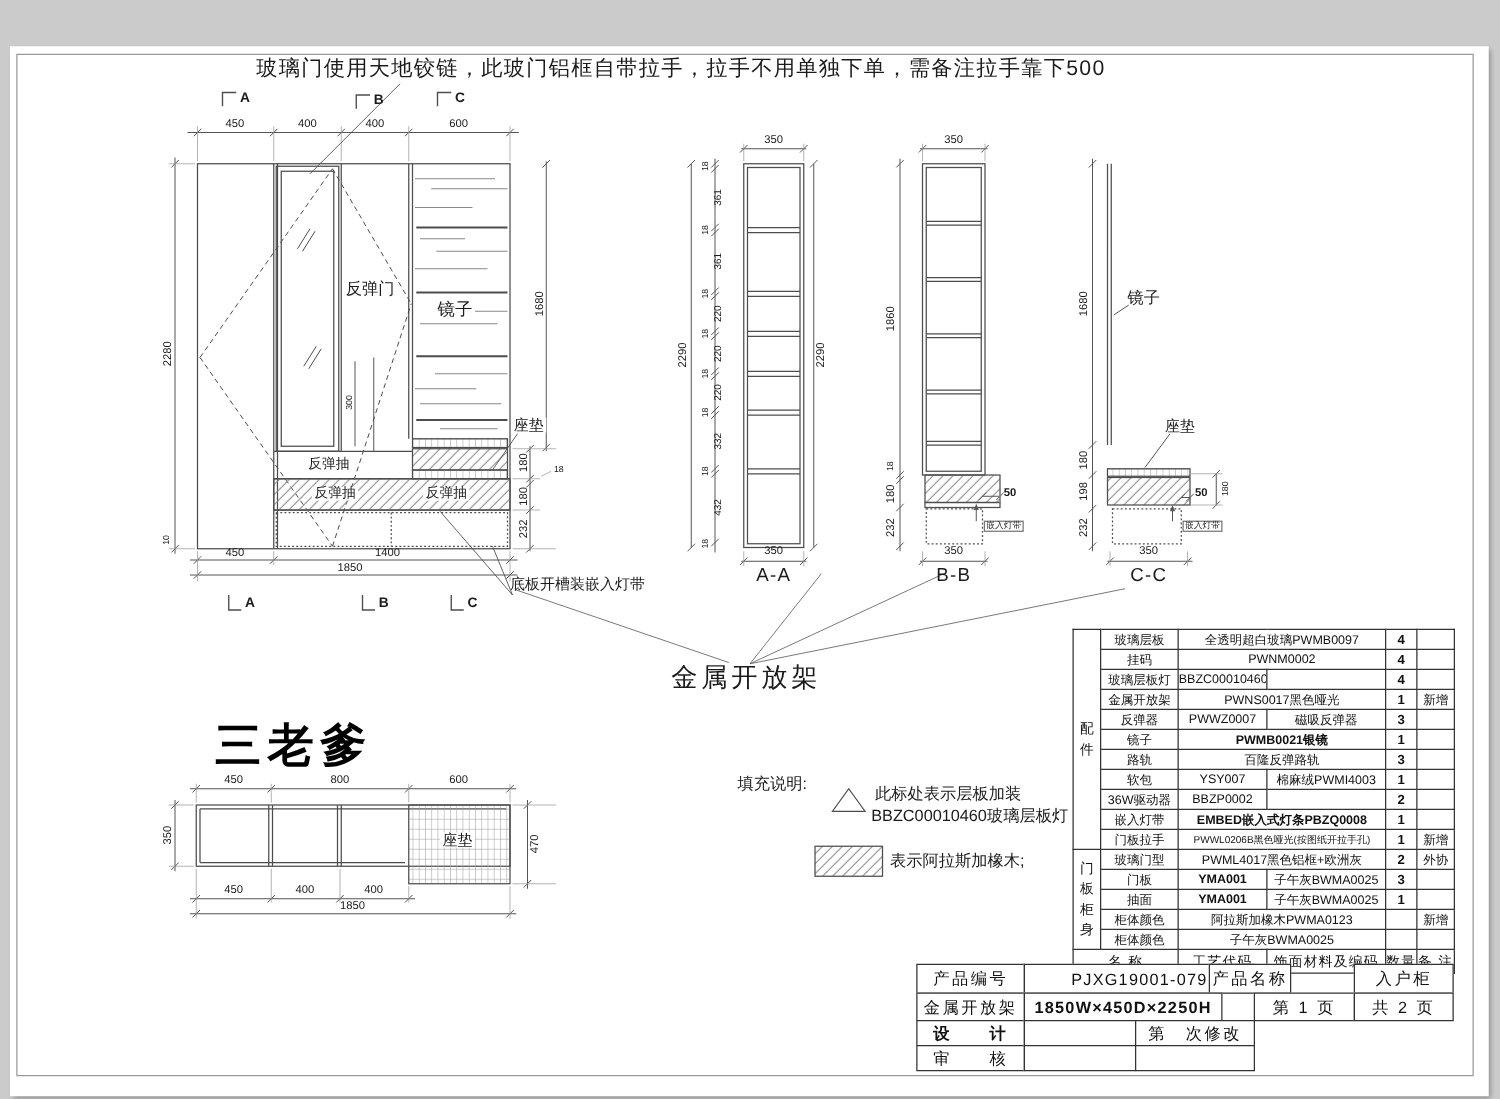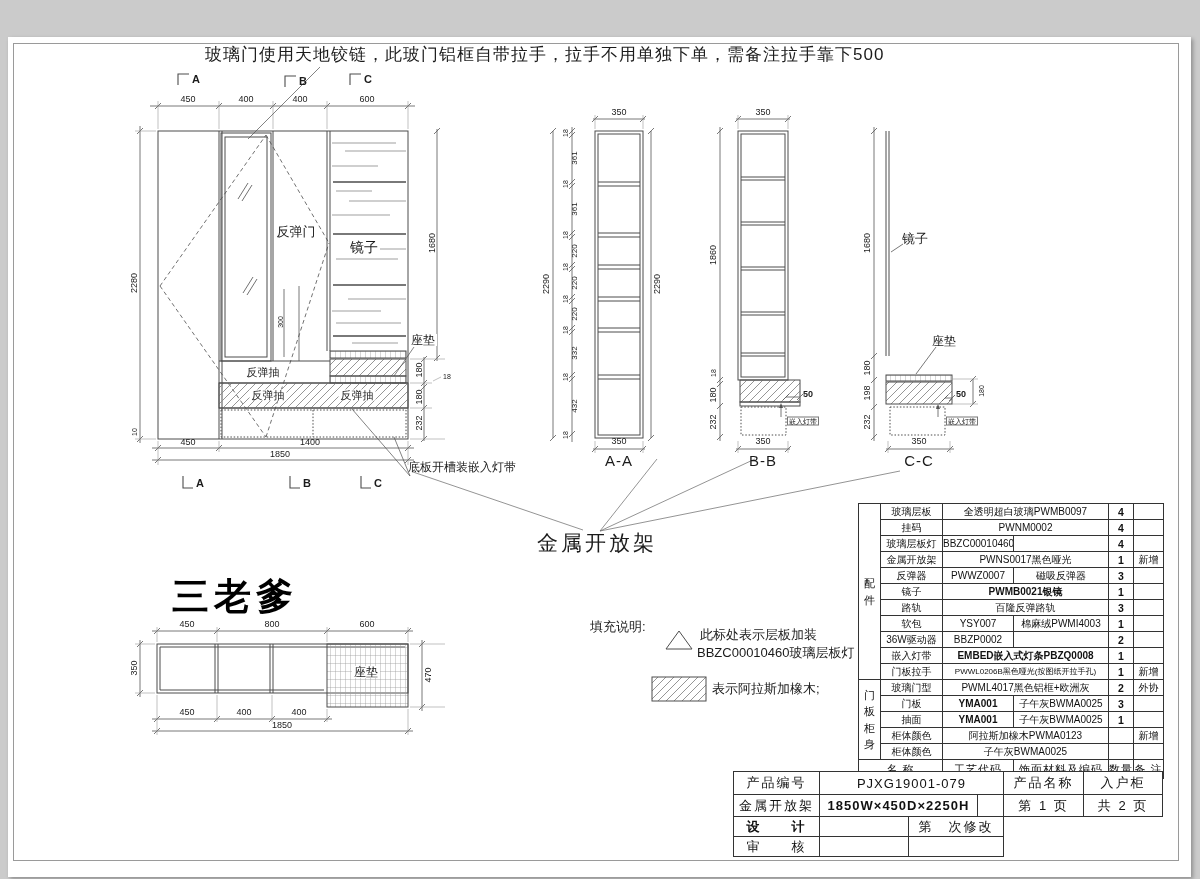--- a/index.html
+++ b/index.html
@@ -363,21 +363,21 @@
             <td>数量</td>
             <td>备 注</td>
           </tr>
     </tbody>
       </table>
   </div>
 
   <div>
     <div class="tbcell" style="left:733px;top:740px;width:87px;height:24px;">产品编号</div>
     <div class="tbcell tbv" style="left:819px;top:740px;width:185px;height:24px;">PJXG19001-079</div>
-    <div class="tbcell" style="left:1003px;top:740px;width:81px;height:24px;">产品名称</div>
+    <div class="tbcell" style="left:967px;top:740px;width:66px;height:24px;">产品名称</div>
     <div class="tbcell" style="left:1083px;top:740px;width:80px;height:24px;">入户柜</div>
     <div class="tbcell" style="left:733px;top:763px;width:87px;height:23px;">金属开放架</div>
     <div class="tbcell tbv tbb" style="left:819px;top:763px;width:159px;height:23px;">1850W×450D×2250H</div>
     <div class="tbcell" style="left:1003px;top:763px;width:81px;height:23px;">第 1 页</div>
     <div class="tbcell" style="left:1083px;top:763px;width:80px;height:23px;">共 2 页</div>
     <div class="tbcell" style="left:733px;top:785px;width:87px;height:21px;font-weight:bold;">设　　计</div>
     <div class="tbcell" style="left:819px;top:785px;width:90px;height:21px;"></div>
     <div class="tbcell" style="left:908px;top:785px;width:96px;height:21px;">第　次修改</div>
     <div class="tbcell" style="left:733px;top:805px;width:87px;height:21px;">审　　核</div>
     <div class="tbcell" style="left:819px;top:805px;width:90px;height:21px;"></div>

